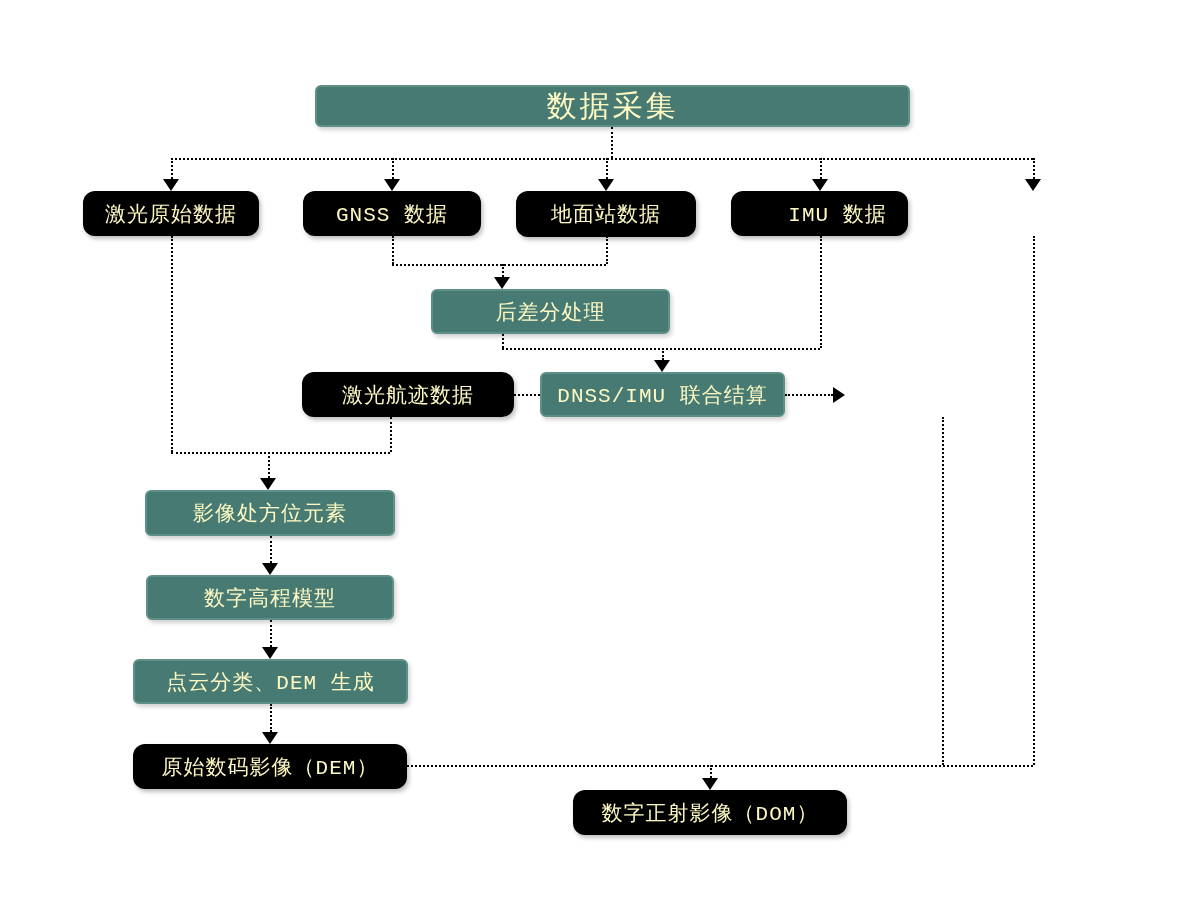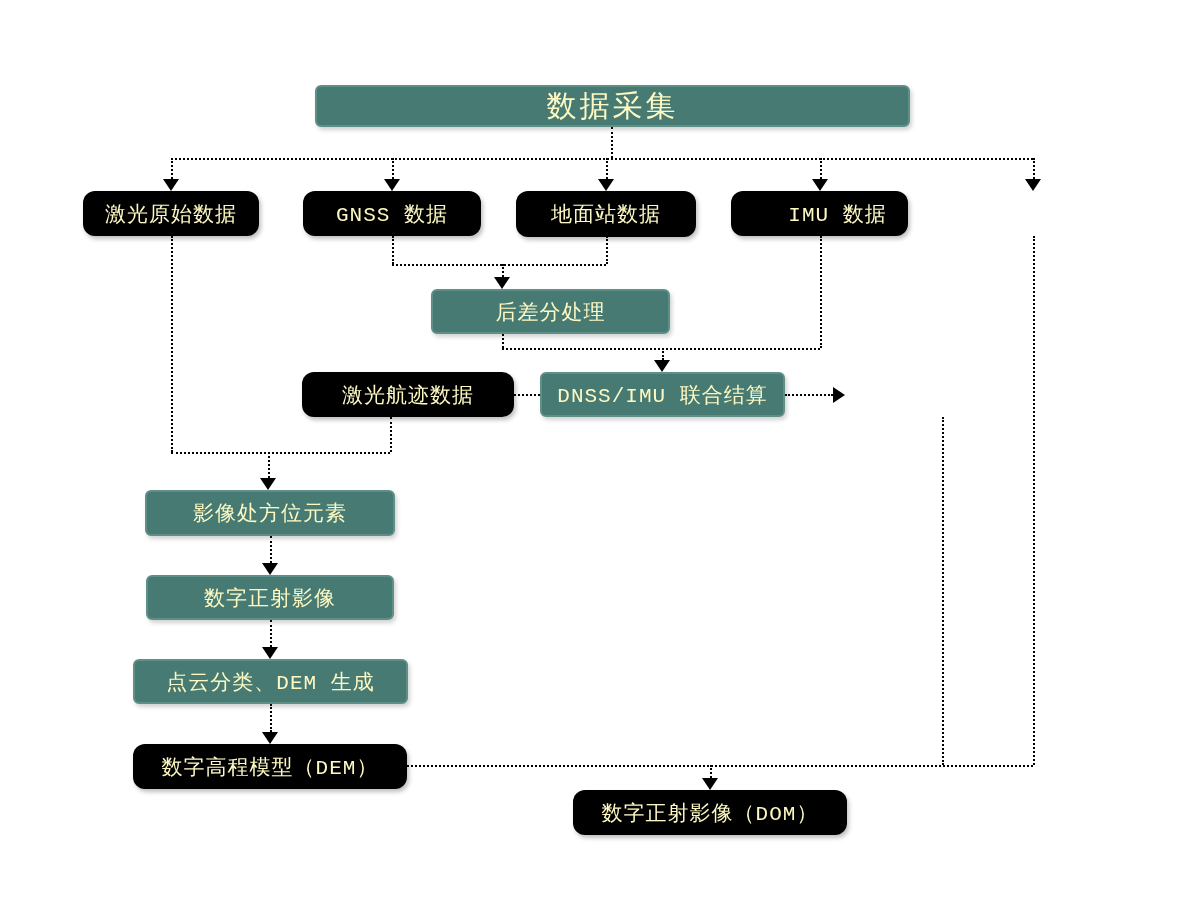--- a/index.html
+++ b/index.html
@@ -92,23 +92,23 @@
   <div class="node black" style="left:303px; top:191px; width:178px; height:45px;">GNSS 数据</div>
   <div class="node black" style="left:516px; top:191px; width:180px; height:46px;">地面站数据</div>
   <div class="node black" style="left:731px; top:191px; width:177px; height:45px;padding-left:36px;">IMU 数据</div>
 
   <div class="node teal" style="left:383px; top:289px; width:239px; height:45px;margin-left:48px;">后差分处理</div>
 
   <div class="node black" style="left:302px; top:372px; width:212px; height:45px;">激光航迹数据</div>
   <div class="node teal" style="left:540px; top:372px; width:245px; height:45px;">DNSS/IMU 联合结算</div>
 
   <div class="node teal" style="left:145px; top:490px; width:250px; height:46px;">影像处方位元素</div>
-  <div class="node teal" style="left:146px; top:575px; width:248px; height:45px;">数字正射影像</div>
+  <div class="node teal" style="left:146px; top:575px; width:248px; height:45px;">数字高程模型</div>
   <div class="node teal" style="left:133px; top:659px; width:275px; height:45px;">点云分类、DEM 生成</div>
-  <div class="node black" style="left:133px; top:744px; width:274px; height:45px;">数字高程模型（DEM）</div>
+  <div class="node black" style="left:133px; top:744px; width:274px; height:45px;">原始数码影像（DEM）</div>
 
   <div class="node black" style="left:573px; top:790px; width:274px; height:45px;">数字正射影像（DOM）</div>
 
   <div class="vline" style="left:611px; top:127px; height:31px;"></div>
   <div class="hline" style="left:171px; top:158px; width:862px;"></div>
 
   <div class="vline" style="left:171px;  top:158px; height:21px;"></div>
   <div class="arrow-down" style="left:163px;  top:179px;"></div>
   <div class="vline" style="left:392px;  top:158px; height:21px;"></div>
   <div class="arrow-down" style="left:384px;  top:179px;"></div>

